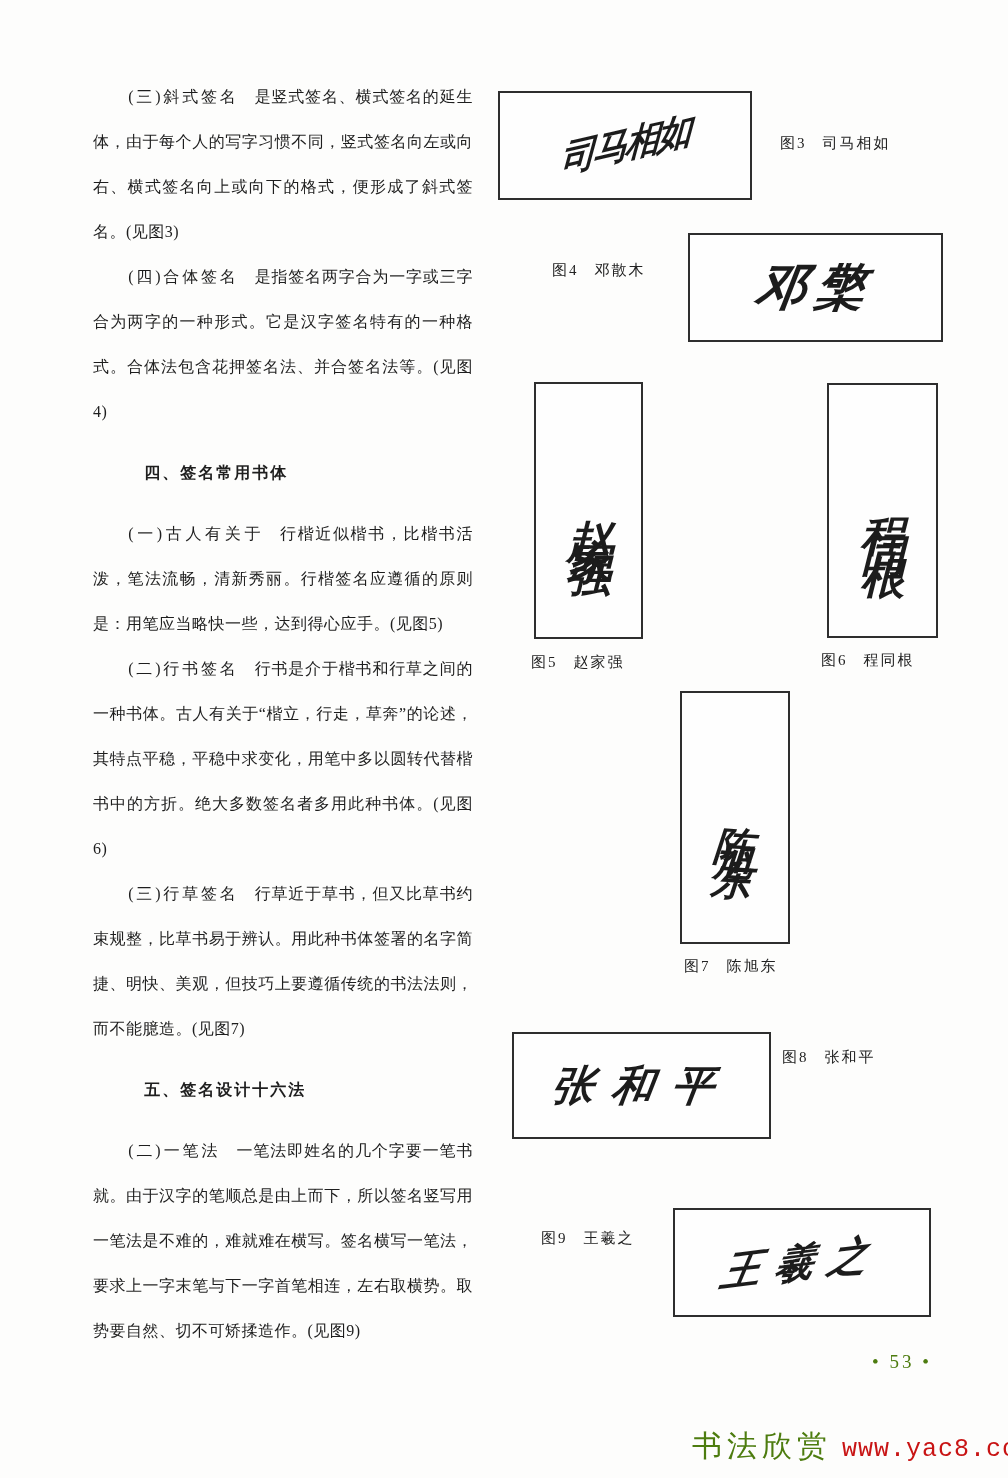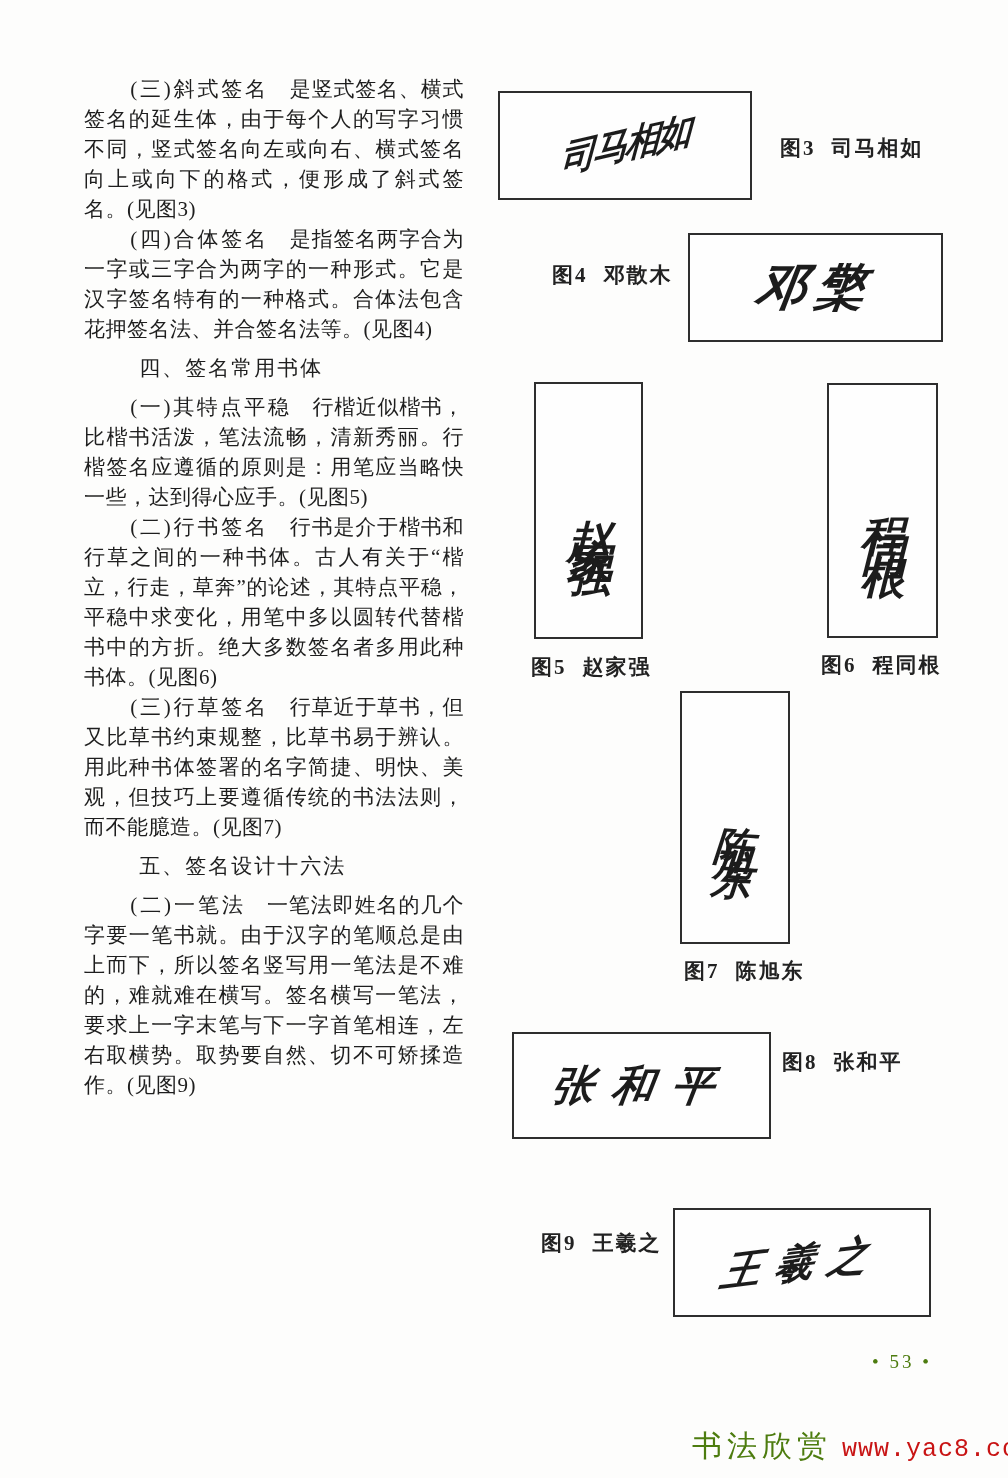--- a/index.html
+++ b/index.html
@@ -4,34 +4,34 @@
 <style>
   html,body{margin:0;padding:0;background:#ffffff;}
   .page{
     position:relative;width:1008px;height:1478px;overflow:hidden;
     background:#fdfdfc;
     font-family:"Liberation Serif","DejaVu Serif",serif;
     color:#1e1e1e;
   }
   
   .text-col{
-    position:absolute;left:84px;top:74px;width:380px;
-    font-size:21px;line-height:30px;letter-spacing:0.5px;
+    position:absolute;left:93px;top:74px;width:380px;
+    font-size:16px;line-height:45px;letter-spacing:0.5px;
     text-align:justify;
   }
   .para{margin:0;text-indent:2.2em;}
   .plabel{letter-spacing:2.5px;margin-right:1.0em;}
-  .sec-heading{margin:9px;text-indent:2.2em;font-weight:normal;letter-spacing:2px;}
+  .sec-heading{margin:16px;text-indent:2.2em;font-weight:bold;letter-spacing:2px;}
   
   .sigbox{
     position:absolute;border:2px solid #2e2e2e;background:#fefefe;
     display:flex;align-items:center;justify-content:center;overflow:hidden;
   }
   .caption{
-    position:absolute;font-size:21px;font-weight:bold;letter-spacing:2px;
+    position:absolute;font-size:15px;font-weight:normal;letter-spacing:2px;
     white-space:nowrap;color:#222;
   }
   .capname{margin-left:16px;}
   .sig{font-style:italic;font-weight:bold;color:#1c1c1c;white-space:nowrap;}
   .sigv{writing-mode:vertical-rl;text-orientation:upright;}
   .sig3{font-size:36px;transform:rotate(-13deg) skewX(-16deg);letter-spacing:-3px;}
   .sig4{font-size:50px;transform:skewX(-8deg);letter-spacing:10px;}
   .sig5{font-size:44px;letter-spacing:18px;}
   .sig6{font-size:44px;letter-spacing:18px;}
   .sig7{font-size:40px;letter-spacing:16px;transform:rotate(4deg);}
@@ -67,21 +67,21 @@
 </style>
 </head>
 <body>
 
 <div class="page">
 
   <div class="text-col">
     <p class="para"><span class="plabel">(三)斜式签名</span><span class="pbody">是竖式签名、横式签名的延生体，由于每个人的写字习惯不同，竖式签名向左或向右、横式签名向上或向下的格式，便形成了斜式签名。(见图3)</span></p>
     <p class="para"><span class="plabel">(四)合体签名</span><span class="pbody">是指签名两字合为一字或三字合为两字的一种形式。它是汉字签名特有的一种格式。合体法包含花押签名法、并合签名法等。(见图4)</span></p>
     <p class="sec-heading">四、签名常用书体</p>
-    <p class="para"><span class="plabel">(一)其特点平稳</span><span class="pbody">行楷近似楷书，比楷书活泼，笔法流畅，清新秀丽。行楷签名应遵循的原则是：用笔应当略快一些，达到得心应手。(见图5)</span></p>
+    <p class="para"><span class="plabel">(一)古人有关于</span><span class="pbody">行楷近似楷书，比楷书活泼，笔法流畅，清新秀丽。行楷签名应遵循的原则是：用笔应当略快一些，达到得心应手。(见图5)</span></p>
     <p class="para"><span class="plabel">(二)行书签名</span><span class="pbody">行书是介于楷书和行草之间的一种书体。古人有关于“楷立，行走，草奔”的论述，其特点平稳，平稳中求变化，用笔中多以圆转代替楷书中的方折。绝大多数签名者多用此种书体。(见图6)</span></p>
     <p class="para"><span class="plabel">(三)行草签名</span><span class="pbody">行草近于草书，但又比草书约束规整，比草书易于辨认。用此种书体签署的名字简捷、明快、美观，但技巧上要遵循传统的书法法则，而不能臆造。(见图7)</span></p>
     <p class="sec-heading">五、签名设计十六法</p>
     <p class="para"><span class="plabel">(二)一笔法</span><span class="pbody">一笔法即姓名的几个字要一笔书就。由于汉字的笔顺总是由上而下，所以签名竖写用一笔法是不难的，难就难在横写。签名横写一笔法，要求上一字末笔与下一字首笔相连，左右取横势。取势要自然、切不可矫揉造作。(见图9)</span></p>
   </div>
 
   <div class="sigbox f3-box">
     <span class="sig sig3">司马相如</span>
   </div>
   <div class="caption f3-cap">

